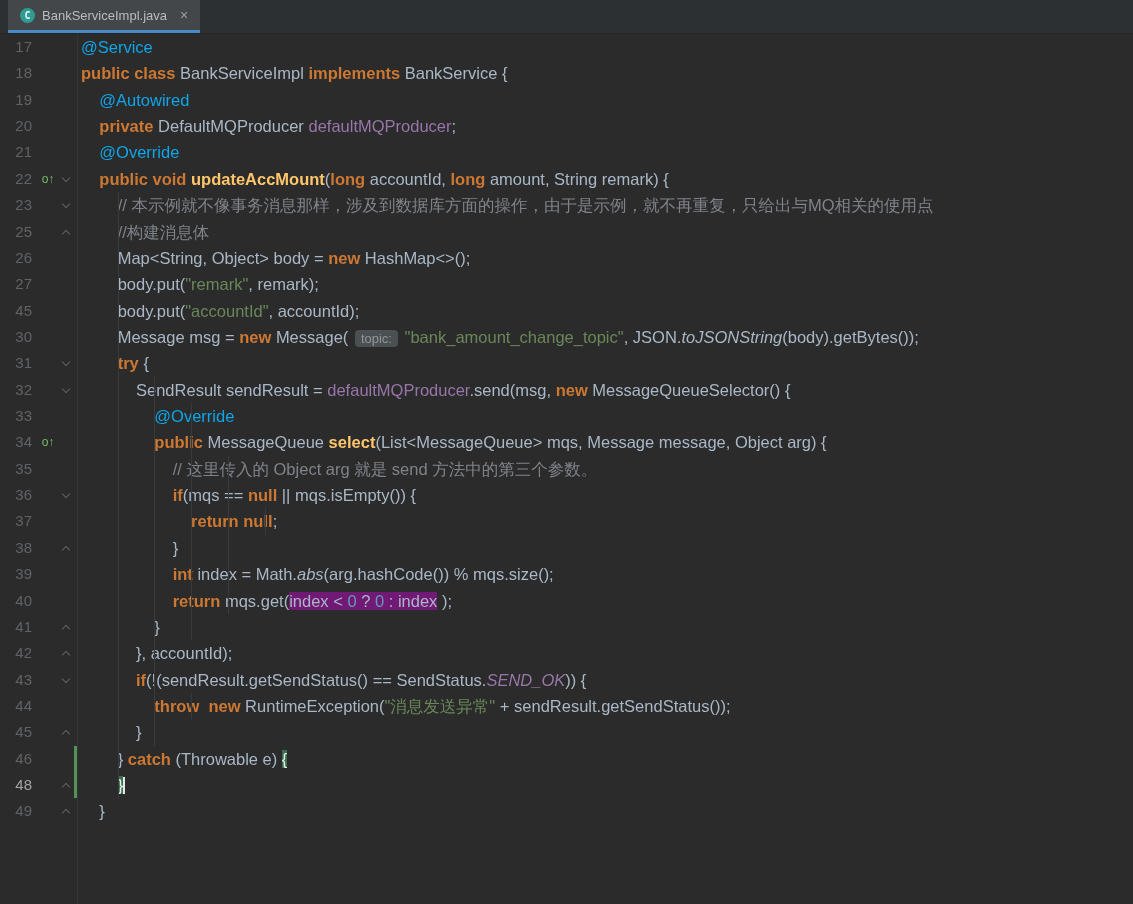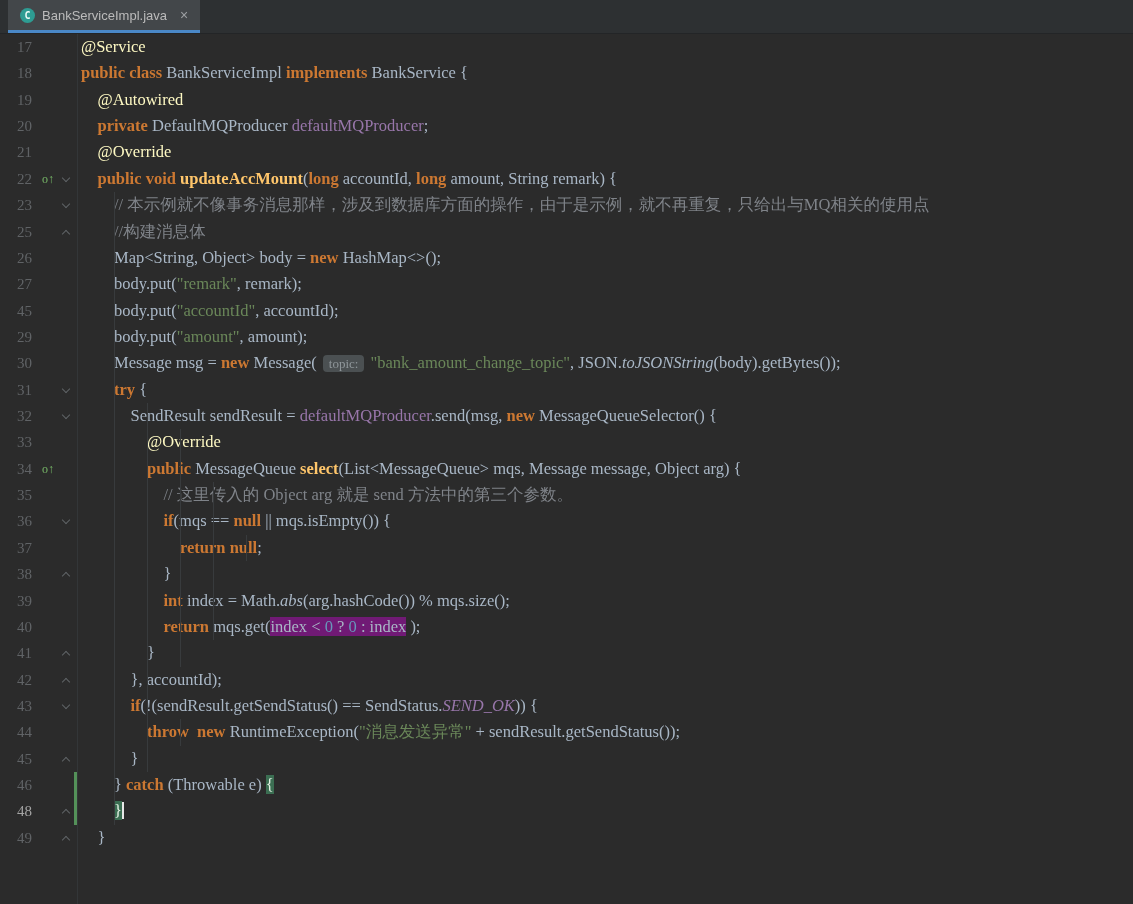--- a/index.html
+++ b/index.html
@@ -12,41 +12,41 @@
   .tab { display:flex; align-items:center; gap:7px; margin-left:8px; padding:0 12px;
          background:#43474a; border-bottom:3px solid #4a88c7; cursor:pointer; }
   .class-icon { width:15px; height:15px; border-radius:50%; background:#2e9c93; color:#eafaf6;
                 font-size:10px; font-weight:bold; display:flex; align-items:center; justify-content:center;
                 font-family:"DejaVu Sans Mono", monospace; }
   .tab-title { color:#bbbbbb; font-size:13px; }
   .tab-close { color:#9da0a3; font-size:14px; margin-left:6px; cursor:pointer; }
 
   
   .editor { position:relative; height:870px; background:#2b2b2b; overflow:hidden;
-            font-family:Liberation Serif, serif; font-size:16.5px; }
+            font-family:Liberation Sans, sans-serif; font-size:16.5px; }
   .gutter-sep { position:absolute; left:77px; top:0; bottom:0; border-left:1px solid #333638; }
 
   .row { display:flex; height:26.36px; line-height:26.36px; }
   .ln { width:36px; flex:none; text-align:right; color:#606366; font-size:15px; padding-right:4px; cursor:pointer; }
   .ln.active { color:#a4a4a4; }
   .gicon { width:24px; flex:none; text-align:center; color:#77b767; font-size:12px; cursor:pointer; }
   .fold { width:14px; flex:none; position:relative; cursor:pointer; }
   .fold.down::after, .fold.up::after {
     content:""; position:absolute; left:3px; width:5px; height:5px;
     border-right:1.6px solid #5f6366; border-bottom:1.6px solid #5f6366; }
   .fold.down::after { top:9px; transform:rotate(45deg); }
   .fold.up::after   { top:12px; transform:rotate(-135deg); }
   .vcs { width:3px; flex:none; }
   .vcs.on { background:#549159; }
 
   .codeln { position:relative; flex:1 1 auto; padding-left:4px; color:#a9b7c6; white-space:pre; overflow:hidden; }
   .guide { position:absolute; top:0; bottom:0; width:0; border-left:1px solid #383b3d; }
 
   .tk.kw  { color:#cc7832; font-weight:bold; }
-  .tk.ann { color:#fef9c3; }
+  .tk.ann { color:#0ea5e9; }
   .tk.def { color:#a9b7c6; }
   .tk.str { color:#6a8759; }
   .tk.com { color:#7f8389; }
   .tk.fld { color:#9876aa; }
   .tk.num { color:#6897bb; }
   .tk.mth { color:#ffc66b; font-weight:bold; }
   .tk.itl { color:#a9b7c6; font-style:italic; }
   .tk.itlf{ color:#9876aa; font-style:italic; }
   .tk.hint{ background:#4b5052; color:#8f969a; border-radius:4px; padding:1px 6px; font-size:13px; margin:0 2px; }
   .tk.sel { background:#701a75; }
@@ -142,27 +142,20 @@
           <span class="codeln"><i class="guide" style="left: calc(4ch + 4px);"></i><span class="tk def">        body.put(</span><span class="tk str">"remark"</span><span class="tk def">, remark);</span></span>
         </div>
         <div class="row">
           <span class="ln">45</span>
           <span class="gicon"></span>
           <span class="fold"></span>
           <span class="vcs"></span>
           <span class="codeln"><i class="guide" style="left: calc(4ch + 4px);"></i><span class="tk def">        body.put(</span><span class="tk str">"accountId"</span><span class="tk def">, accountId);</span></span>
         </div>
         <div class="row">
-          <span class="ln">29</span>
-          <span class="gicon"></span>
-          <span class="fold"></span>
-          <span class="vcs"></span>
-          <span class="codeln"><i class="guide" style="left: calc(4ch + 4px);"></i><span class="tk def">        body.put(</span><span class="tk str">"amount"</span><span class="tk def">, amount);</span></span>
-        </div>
-        <div class="row">
           <span class="ln">30</span>
           <span class="gicon"></span>
           <span class="fold"></span>
           <span class="vcs"></span>
           <span class="codeln"><i class="guide" style="left: calc(4ch + 4px);"></i><span class="tk def">        Message msg = </span><span class="tk kw">new </span><span class="tk def">Message( </span><span class="tk hint">topic:</span><span class="tk def"> </span><span class="tk str">"bank_amount_change_topic"</span><span class="tk def">, JSON.</span><span class="tk itl">toJSONString</span><span class="tk def">(body).getBytes());</span></span>
         </div>
         <div class="row">
           <span class="ln">31</span>
           <span class="gicon"></span>
           <span class="fold down"></span>

